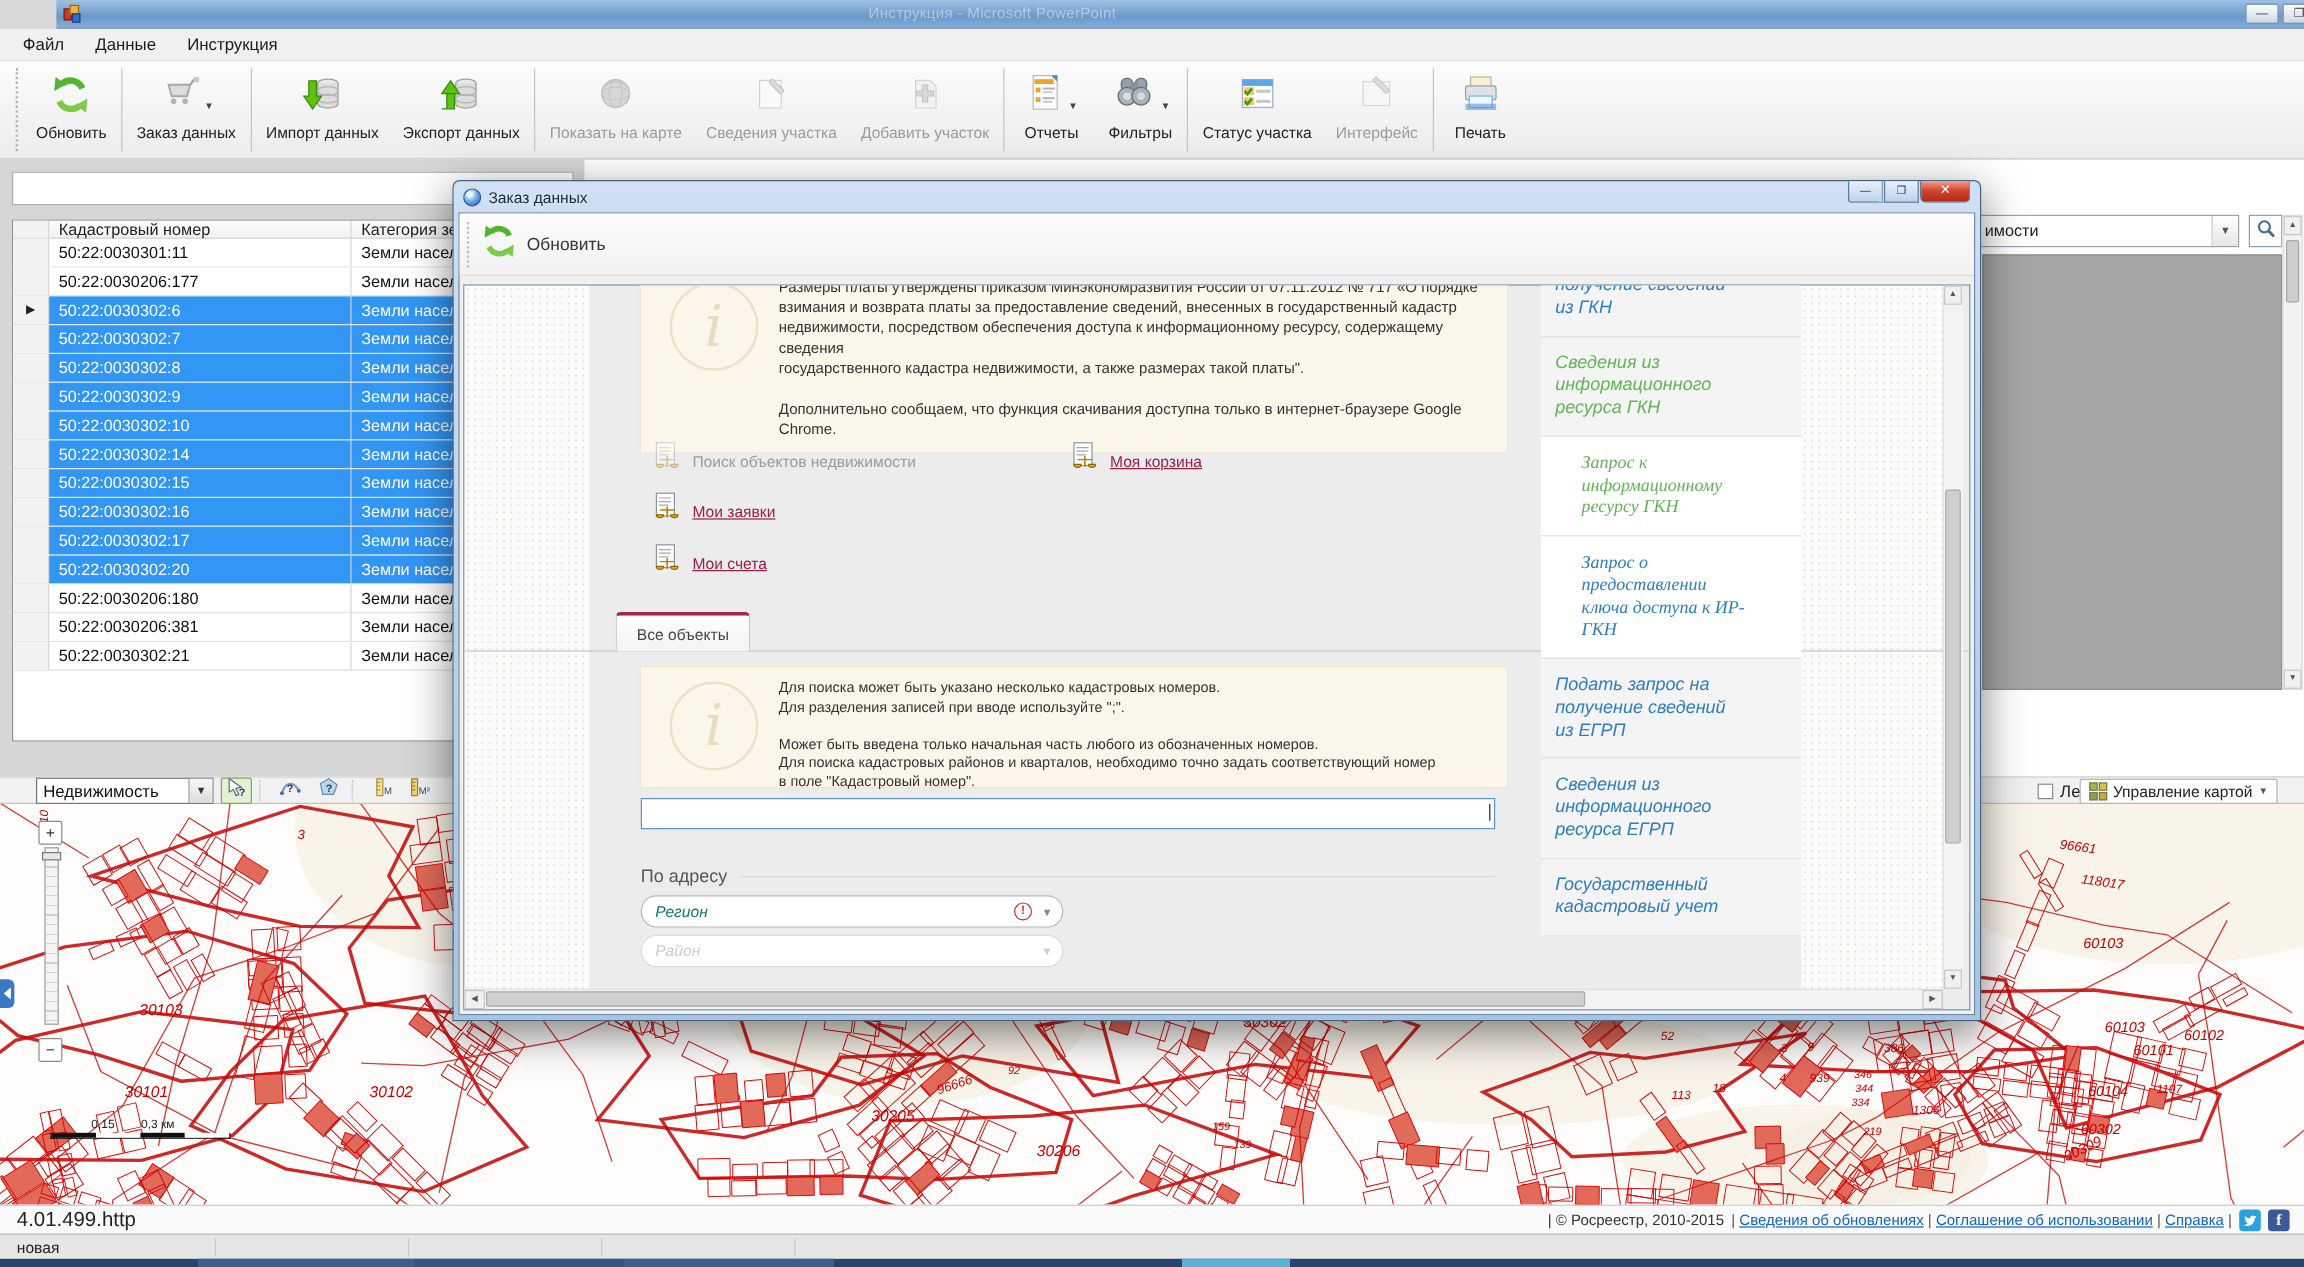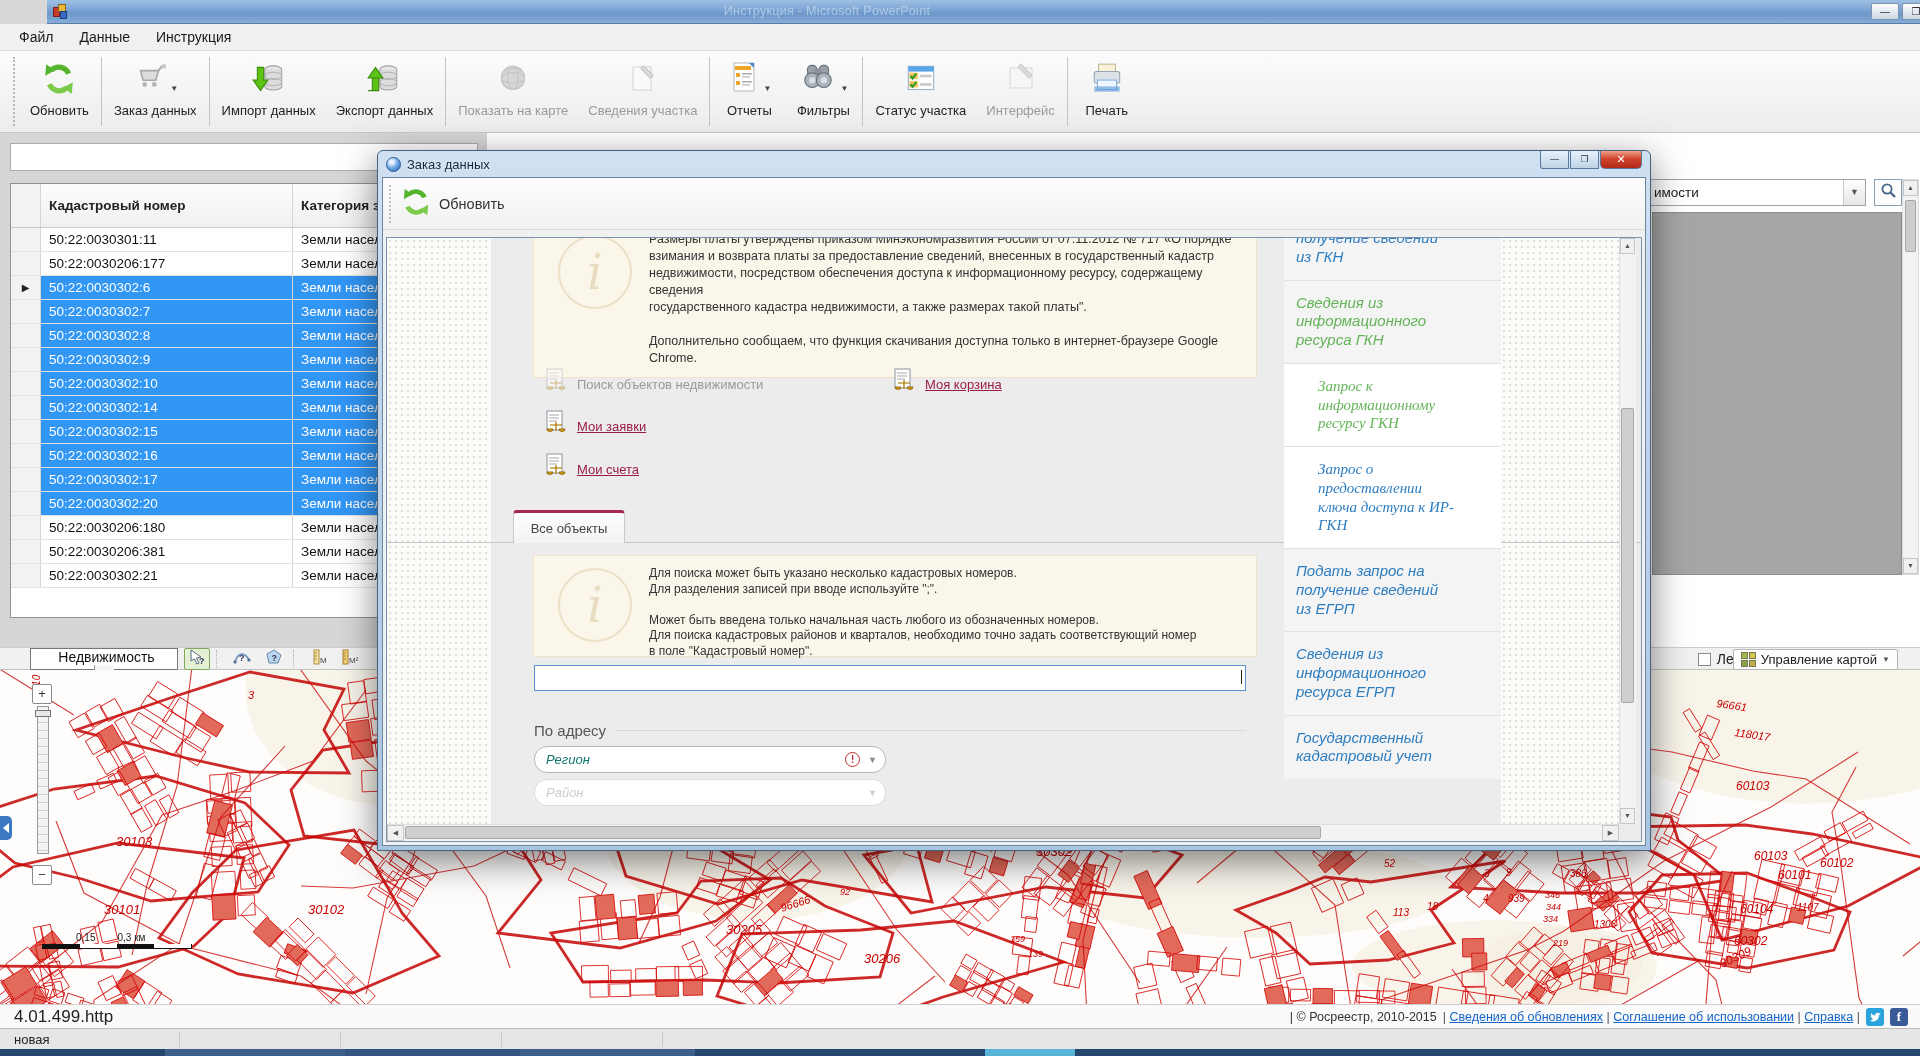--- a/index.html
+++ b/index.html
@@ -39,22 +39,22 @@
   .tsep{width:1px;background:#c4c4c4;margin:6px 2px;}
   .darr{font-size:8px;color:#444;align-self:flex-end;margin-bottom:8px;}
 
   
   .workspace{position:absolute;left:0;top:133px;width:1920px;height:537px;background:#ffffff;}
   .left-panel{position:absolute;left:0;top:0;width:487px;height:514px;background:#d6d6d6;}
   .filter-box{position:absolute;left:10px;top:10px;width:468px;height:28px;background:#fff;
     border:1px solid #ababab;}
   .ptable{position:absolute;left:10px;top:50px;width:468px;height:435px;background:#fff;
     border:1px solid #919191;}
-  .thead{display:flex;height:44px;background:linear-gradient(#fdfdfd,#f0f0f0);
-    border-bottom:1px solid #c9c9c9;font-weight:bold;}
+  .thead{display:flex;height:15px;background:linear-gradient(#fdfdfd,#f0f0f0);
+    border-bottom:1px solid #c9c9c9;}
   .th-ind{width:30px;border-right:1px solid #d6d6d6;background:#f2f2f2;}
   .th1{width:252px;border-right:1px solid #d6d6d6;font-size:13.5px;color:#222;
     display:flex;align-items:center;padding-left:8px;}
   .th2{flex:1;font-size:13.5px;color:#222;display:flex;align-items:center;padding-left:8px;
     overflow:hidden;white-space:nowrap;}
   .trow{display:flex;height:24px;border-bottom:1px solid #e2e2e2;background:#fff;}
   .trow .tind{width:30px;border-right:1px solid #d6d6d6;background:#f2f2f2;
     font-size:10px;color:#222;text-align:center;line-height:23px;}
   .trow .tc1{width:252px;border-right:1px solid #d6d6d6;font-size:13.5px;color:#111;
     padding-left:8px;line-height:23px;white-space:nowrap;}
@@ -76,21 +76,21 @@
     border:1px solid #dcdcdc;}
   .sarrow{position:absolute;left:0;width:15px;height:16px;background:#f0f0f0;border:1px solid #c6c6c6;
     font-size:7px;color:#555;text-align:center;line-height:14px;}
   .vthumb{position:absolute;left:2px;top:20px;width:11px;height:52px;background:#cdcdcd;
     border:1px solid #a6a6a6;border-radius:2px;}
 
   
   .map-toolbar{position:absolute;left:0;top:514px;width:1920px;height:23px;background:#f1f1f1;
     border-top:1px solid #cfcfcf;border-bottom:1px solid #c2c2c2;display:flex;align-items:center;}
   .layer-combo{margin-left:30px;width:148px;height:22px;border:1px solid #767676;background:#fff;
-    display:flex;align-items:center;flex-direction:column;}
+    display:flex;align-items:center;}
   .layer-combo .ltext{flex:1;font-size:14px;color:#111;padding-left:5px;white-space:nowrap;}
   .layer-combo .larr{width:20px;height:100%;background:linear-gradient(#f8f8f8,#dcdcdc);
     border-left:1px solid #9a9a9a;text-align:center;font-size:9px;line-height:20px;color:#333;}
   .mtb-btn{width:26px;height:22px;margin-left:6px;border:1px solid transparent;display:flex;
     align-items:center;justify-content:center;}
   .mtb-btn.on{border:1px solid #82a65e;background:#e4f0d4;border-radius:2px;}
   .mtb-sep{width:1px;height:18px;border-left:1px dotted #b0b0b0;margin:0 6px;}
   .legend-wrap{position:absolute;right:150px;top:3px;display:flex;align-items:center;gap:6px;}
   .legend-cb{width:13px;height:13px;border:1px solid #8a8a8a;background:#fff;}
   .legend-label{font-size:14px;color:#222;}
@@ -312,20 +312,29 @@
       <span class="tlabel">Показать на карте</span>
   </div>
   <div class="tbtn disabled">
     <span class="ticon">
       <svg width="34" height="36" viewBox="0 0 34 34">
           <rect x="7" y="5" width="18" height="23" fill="#fafafa" stroke="#d2d2d2"></rect>
           <rect x="14" y="8" width="14" height="4" rx="1" transform="rotate(45 21 10)" fill="#dcdcdc" stroke="#c4c4c4"></rect>
         </svg>
     </span>
       <span class="tlabel">Сведения участка</span>
+  </div>
+  <div class="tbtn disabled">
+    <span class="ticon">
+      <svg width="34" height="36" viewBox="0 0 34 34">
+          <path d="M9 5 h12 l5 5 v18 h-17 z" fill="#f2f2f2" stroke="#d2d2d2"></path>
+          <path d="M14 12 h5 v-5 h4 v5 h5 v4 h-5 v5 h-4 v-5 h-5 z" transform="translate(-4 2)" fill="#d8d8d8" stroke="#c4c4c4"></path>
+        </svg>
+    </span>
+      <span class="tlabel">Добавить участок</span>
   </div>
   <div class="tsep"></div>
   <div class="tbtn">
     <span class="ticon">
         <span>
       <svg width="34" height="40" viewBox="0 0 34 36">
             <rect x="7" y="4" width="20" height="28" fill="#fdfdfd" stroke="#b8b8b8"></rect>
             <polygon points="22,4 27,4 27,9" fill="#4a86c8"></polygon>
             <rect x="8" y="7" width="16" height="4" fill="#eda427"></rect>
             <rect x="9" y="14" width="4" height="4" fill="#eda427"></rect>

